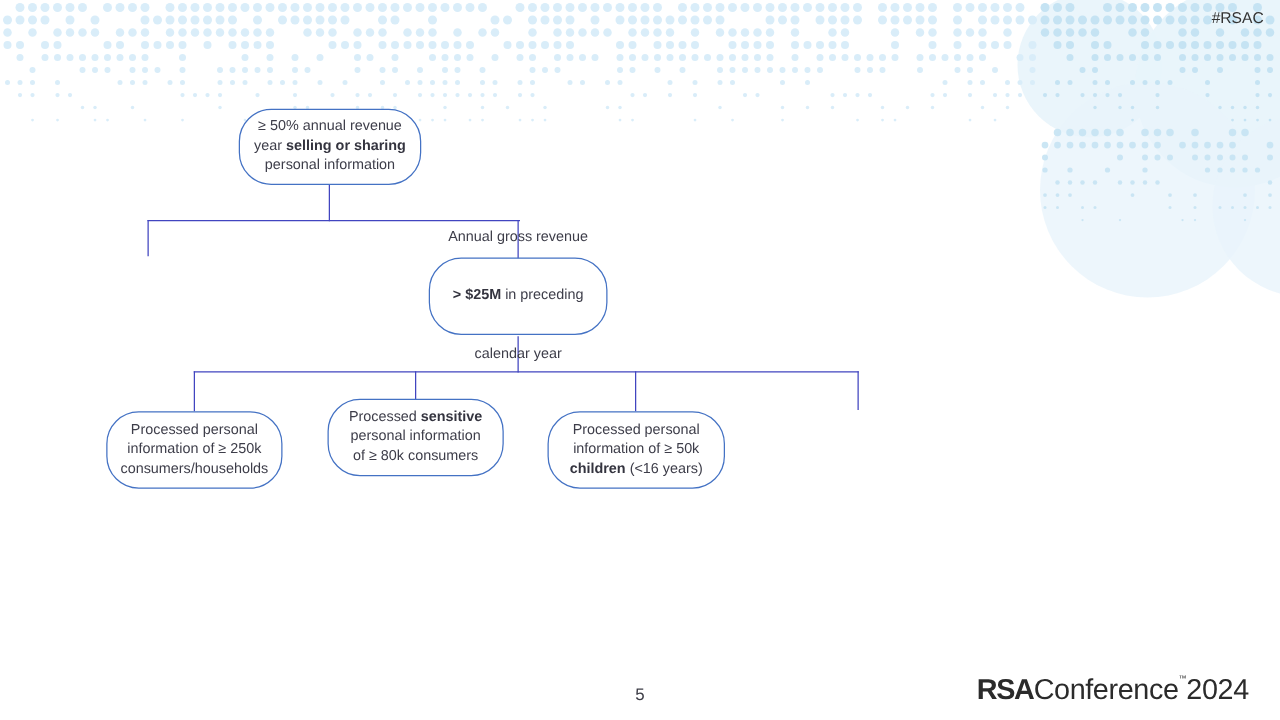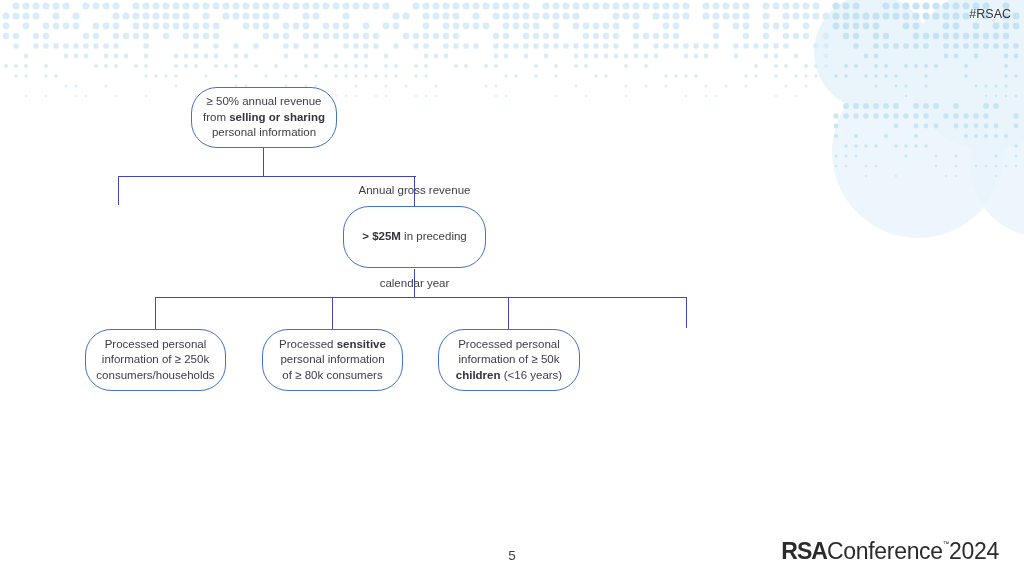--- a/index.html
+++ b/index.html
@@ -736,34 +736,34 @@
     <div class="cline v" style="left:414px;top:176px;height:31px;"></div>
     <div class="cline v" style="left:414px;top:269px;height:29px;"></div>
     <div class="cline h" style="left:155px;top:297px;width:532px;"></div>
     <div class="cline v" style="left:155px;top:297px;height:32px;"></div>
     <div class="cline v" style="left:332px;top:297px;height:32px;"></div>
     <div class="cline v" style="left:508px;top:297px;height:32px;"></div>
     <div class="cline v" style="left:686px;top:297px;height:31px;"></div>
 
     <div class="node" style="left:191px;top:87px;width:146px;height:61px;">
         <div><span>≥ 50% annual revenue</span></div>
-        <div><span>from </span><b>selling or sharing</b></div>
+        <div><span>year </span><b>selling or sharing</b></div>
         <div><span>personal information</span></div>
       </div>
     <div class="node" style="left:343px;top:206px;width:143px;height:62px;gap:31px;">
         <div><span>Annual gross revenue</span></div>
         <div><b>&gt; $25M</b><span> in preceding</span></div>
         <div><span>calendar year</span></div>
       </div>
     <div class="node" style="left:85px;top:329px;width:141px;height:62px;">
         <div><span>Processed personal</span></div>
         <div><span>information of ≥ 250k</span></div>
         <div><span>consumers/households</span></div>
       </div>
-    <div class="node" style="left:262px;top:329px;width:141px;height:62px;">
+    <div class="node" style="left:262px;top:319px;width:141px;height:62px;">
         <div><span>Processed </span><b>sensitive</b></div>
         <div><span>personal information</span></div>
         <div><span>of ≥ 80k consumers</span></div>
       </div>
     <div class="node" style="left:438px;top:329px;width:142px;height:62px;">
         <div><span>Processed personal</span></div>
         <div><span>information of ≥ 50k</span></div>
         <div><b>children</b><span> (&lt;16 years)</span></div>
       </div>
   </div>

